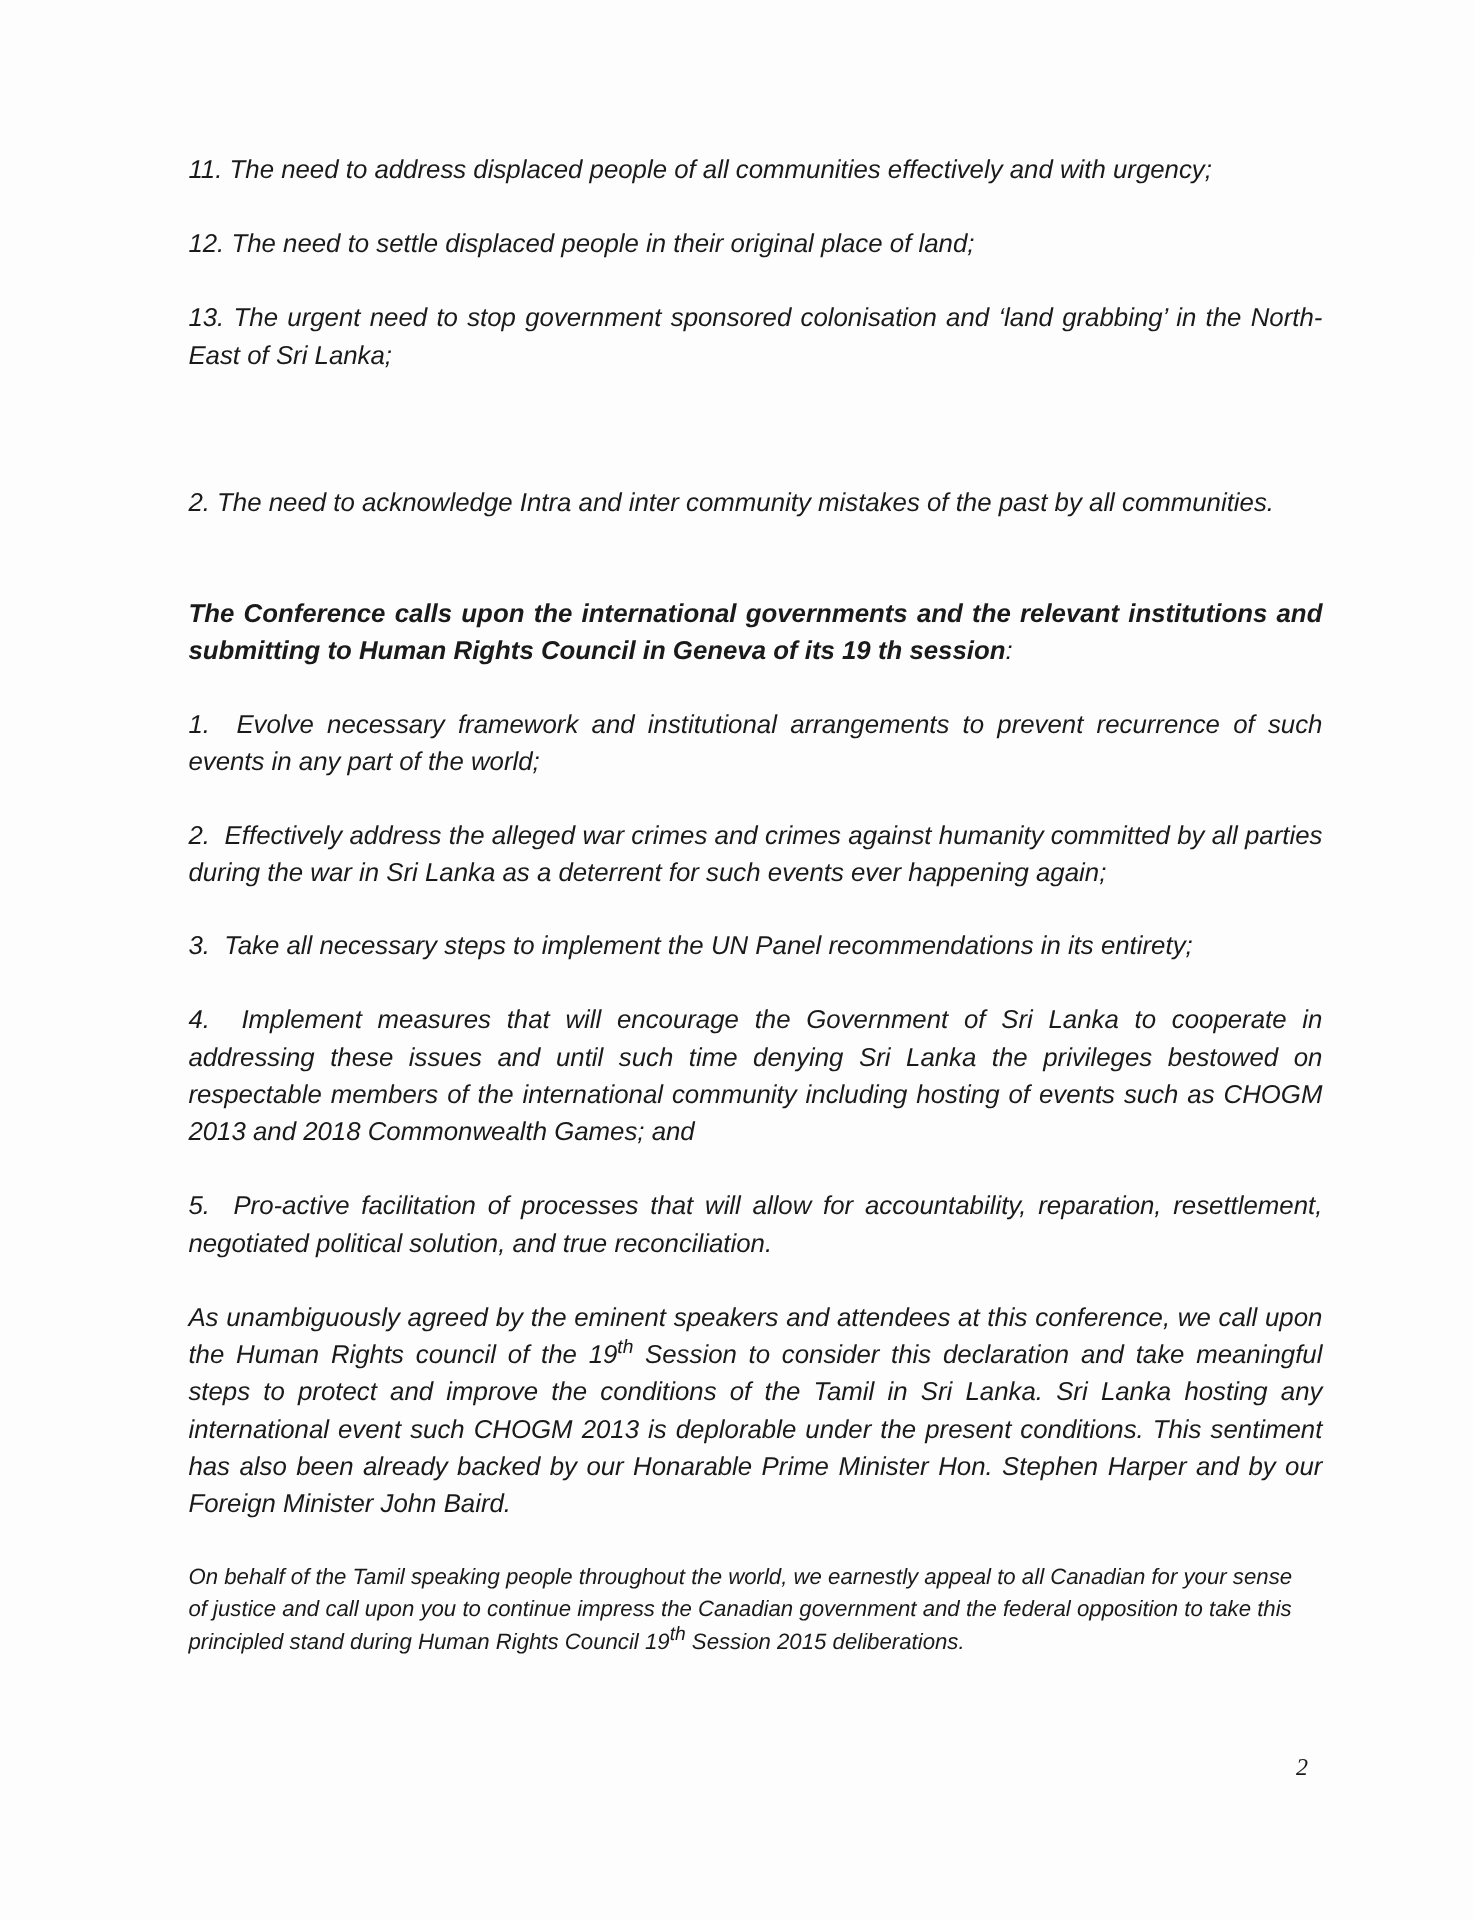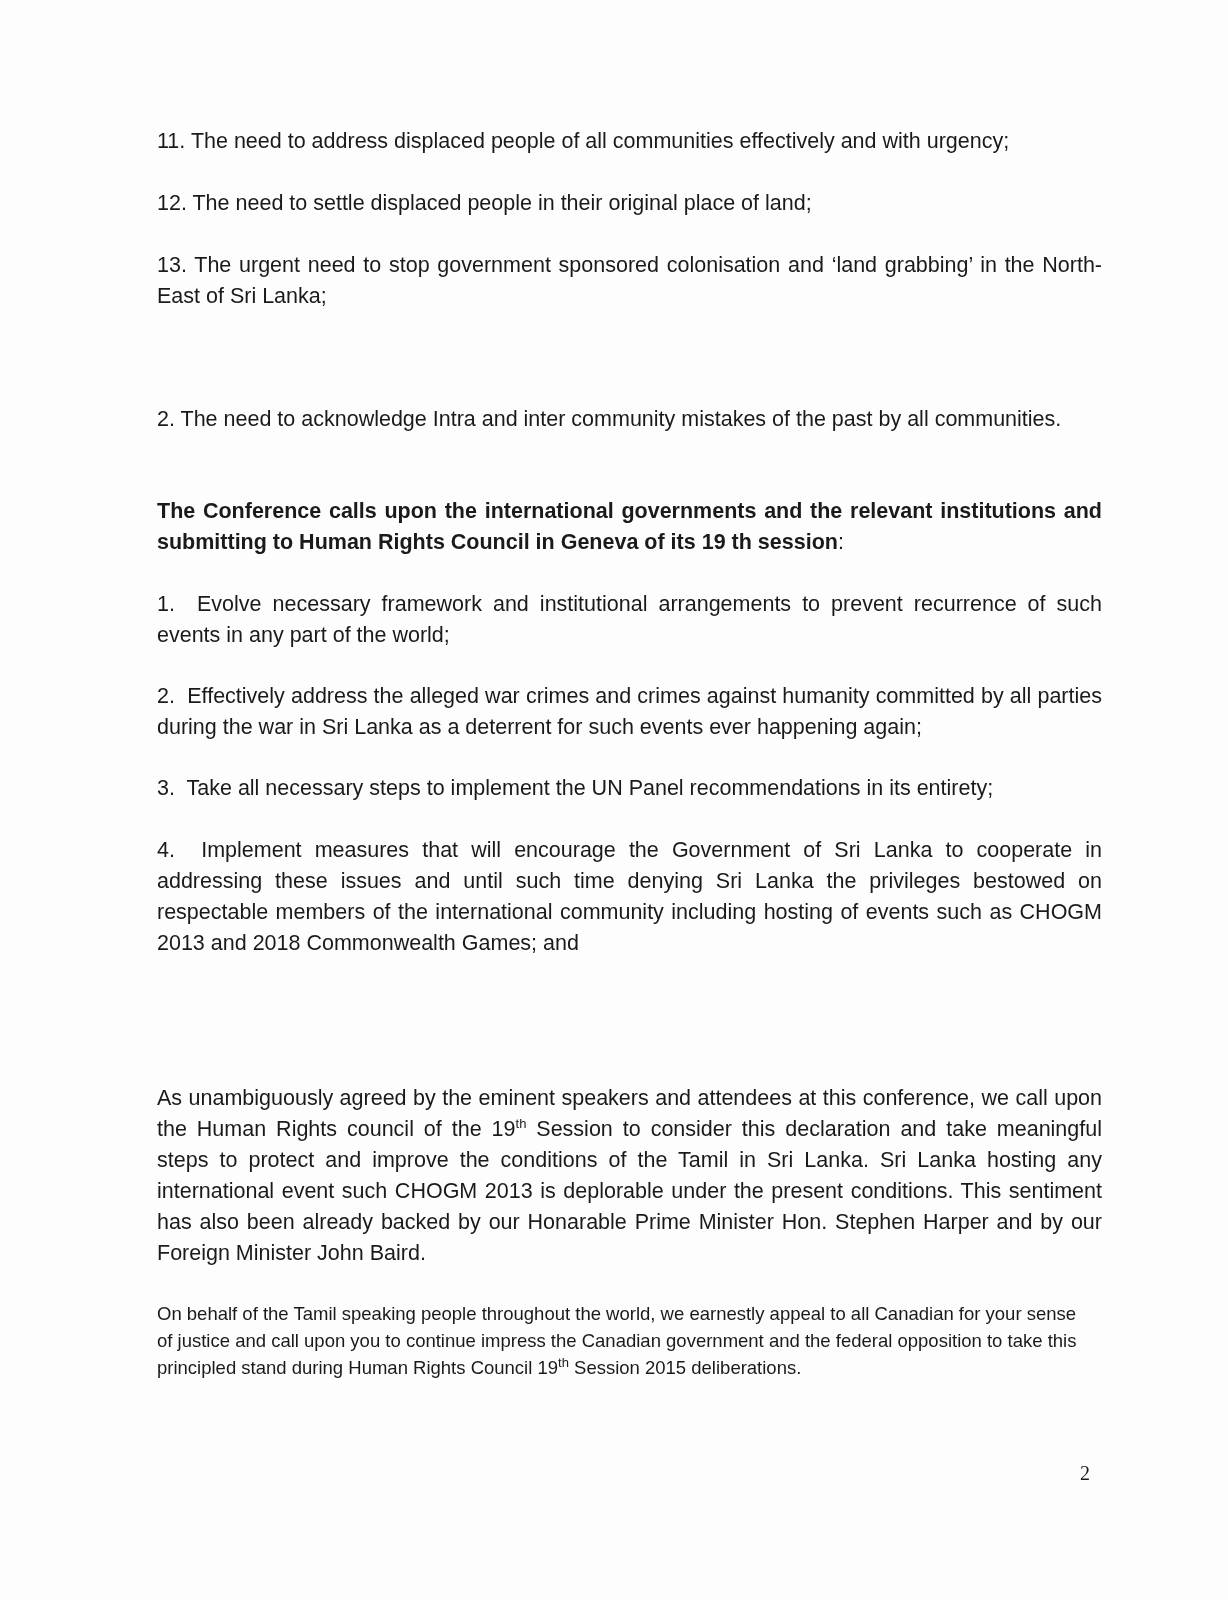--- a/index.html
+++ b/index.html
@@ -1,23 +1,23 @@
 <!DOCTYPE html>
 <html><head>
   <meta charset="utf-8">
   <style>
     html, body { margin: 0; padding: 0; background: #ffffff; }
     body { width: 1228px; height: 1600px; position: relative; overflow: hidden;
       font-family: "Liberation Sans", "DejaVu Sans", sans-serif; color: #1a1a1a; }
-    .page { position: absolute; left: 0; top: 0; width: 1228px; height: 1600px; background: #fdfdfd; }
+    .page { position: absolute; left: 0; top: 0; width: 1228px; height: 1600px; background: #fdfdfd; font-style: italic; }
     .block { position: absolute; left: 157px; width: 945px; font-size: 21.5px; line-height: 31px; }
     .just { text-align: justify; text-align-last: left; }
     .bold { font-weight: bold; }
     .small { font-size: 18.5px; line-height: 27px; }
-    sup { font-size: 13px; line-height: 0; vertical-align: super; }
+    sup { font-size: 16px; line-height: 0; vertical-align: super; }
     .pagenum { position: absolute; left: 1080px; top: 1462px; font-family: "Liberation Serif", "DejaVu Serif", serif; font-size: 20px; }
   </style>
 </head>
 <body>
 
 <div class="page">
 
   <div class="block" style="top:126px;">
     <span>11.</span>
     <span>The need to address displaced people of all communities effectively and with urgency;</span>
@@ -56,20 +56,24 @@
   <div class="block" style="top:773px;">
     <span>3.</span>&nbsp;
     <span>Take all necessary steps to implement the UN Panel recommendations in its entirety;</span>
   </div>
 
   <div class="block just" style="top:835px;">
     <span>4.</span>&nbsp;
     <span>Implement measures that will encourage the Government of Sri Lanka to cooperate in addressing these issues and until such time denying Sri Lanka the privileges bestowed on respectable members of the international community including hosting of events such as CHOGM 2013 and 2018 Commonwealth Games; and</span>
   </div>
 
+  <div class="block just" style="top:990px;">
+    <span>5.</span>&nbsp;
+    <span>Pro-active facilitation of processes that will allow for accountability, reparation, resettlement, negotiated political solution, and true reconciliation.</span>
+  </div>
 
   <div class="block just" style="top:1083px;">
     <span>As unambiguously agreed by the eminent speakers and attendees at this conference, we call upon the Human Rights council of the 19</span><sup>th</sup><span> Session to consider this declaration and take meaningful steps to protect and improve the conditions of the Tamil in Sri Lanka. Sri Lanka hosting any international event such CHOGM 2013 is deplorable under the present conditions. This sentiment has also been already backed by our Honarable  Prime Minister Hon. Stephen Harper and by our Foreign Minister John Baird.</span>
   </div>
 
   <div class="block small" style="top:1300px; width:930px;">
     <span>On behalf of the Tamil speaking people throughout the world, we earnestly appeal to all Canadian  for your sense of justice and call upon you to continue impress the Canadian government and the federal opposition to take this principled stand during Human Rights Council 19</span><sup>th</sup><span> Session 2015 deliberations.</span>
   </div>
 
   <div class="pagenum">2</div>

